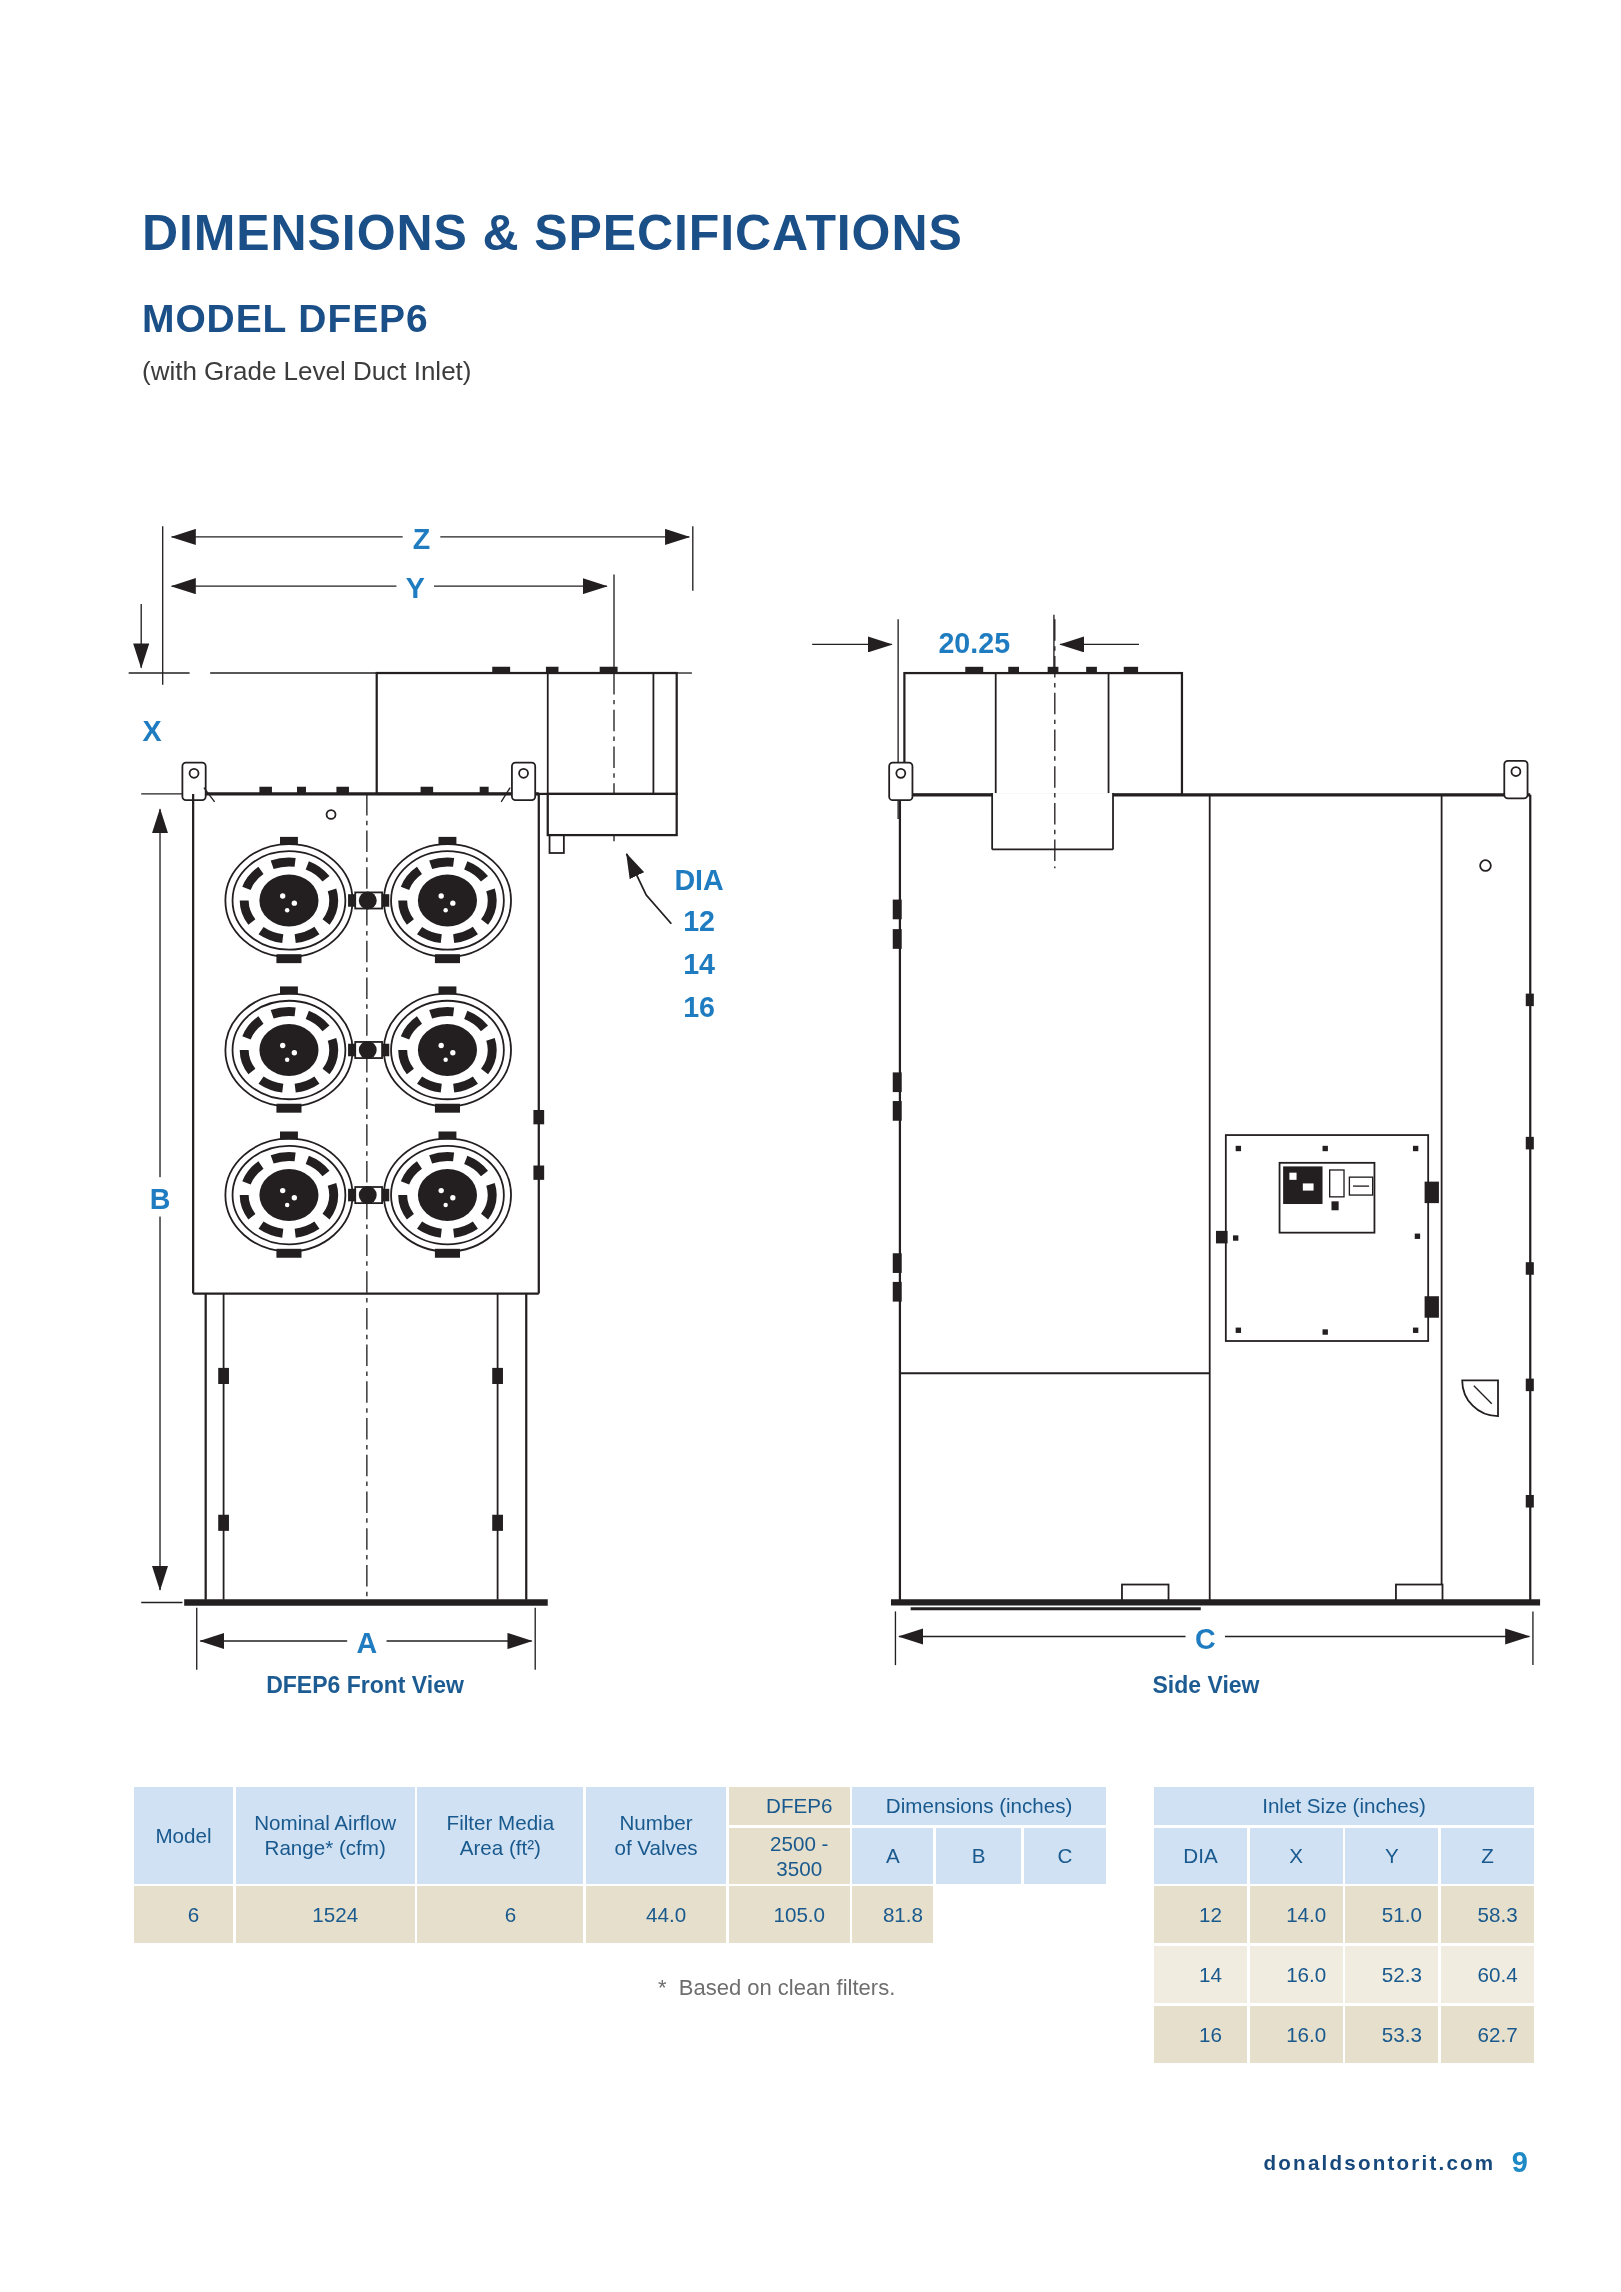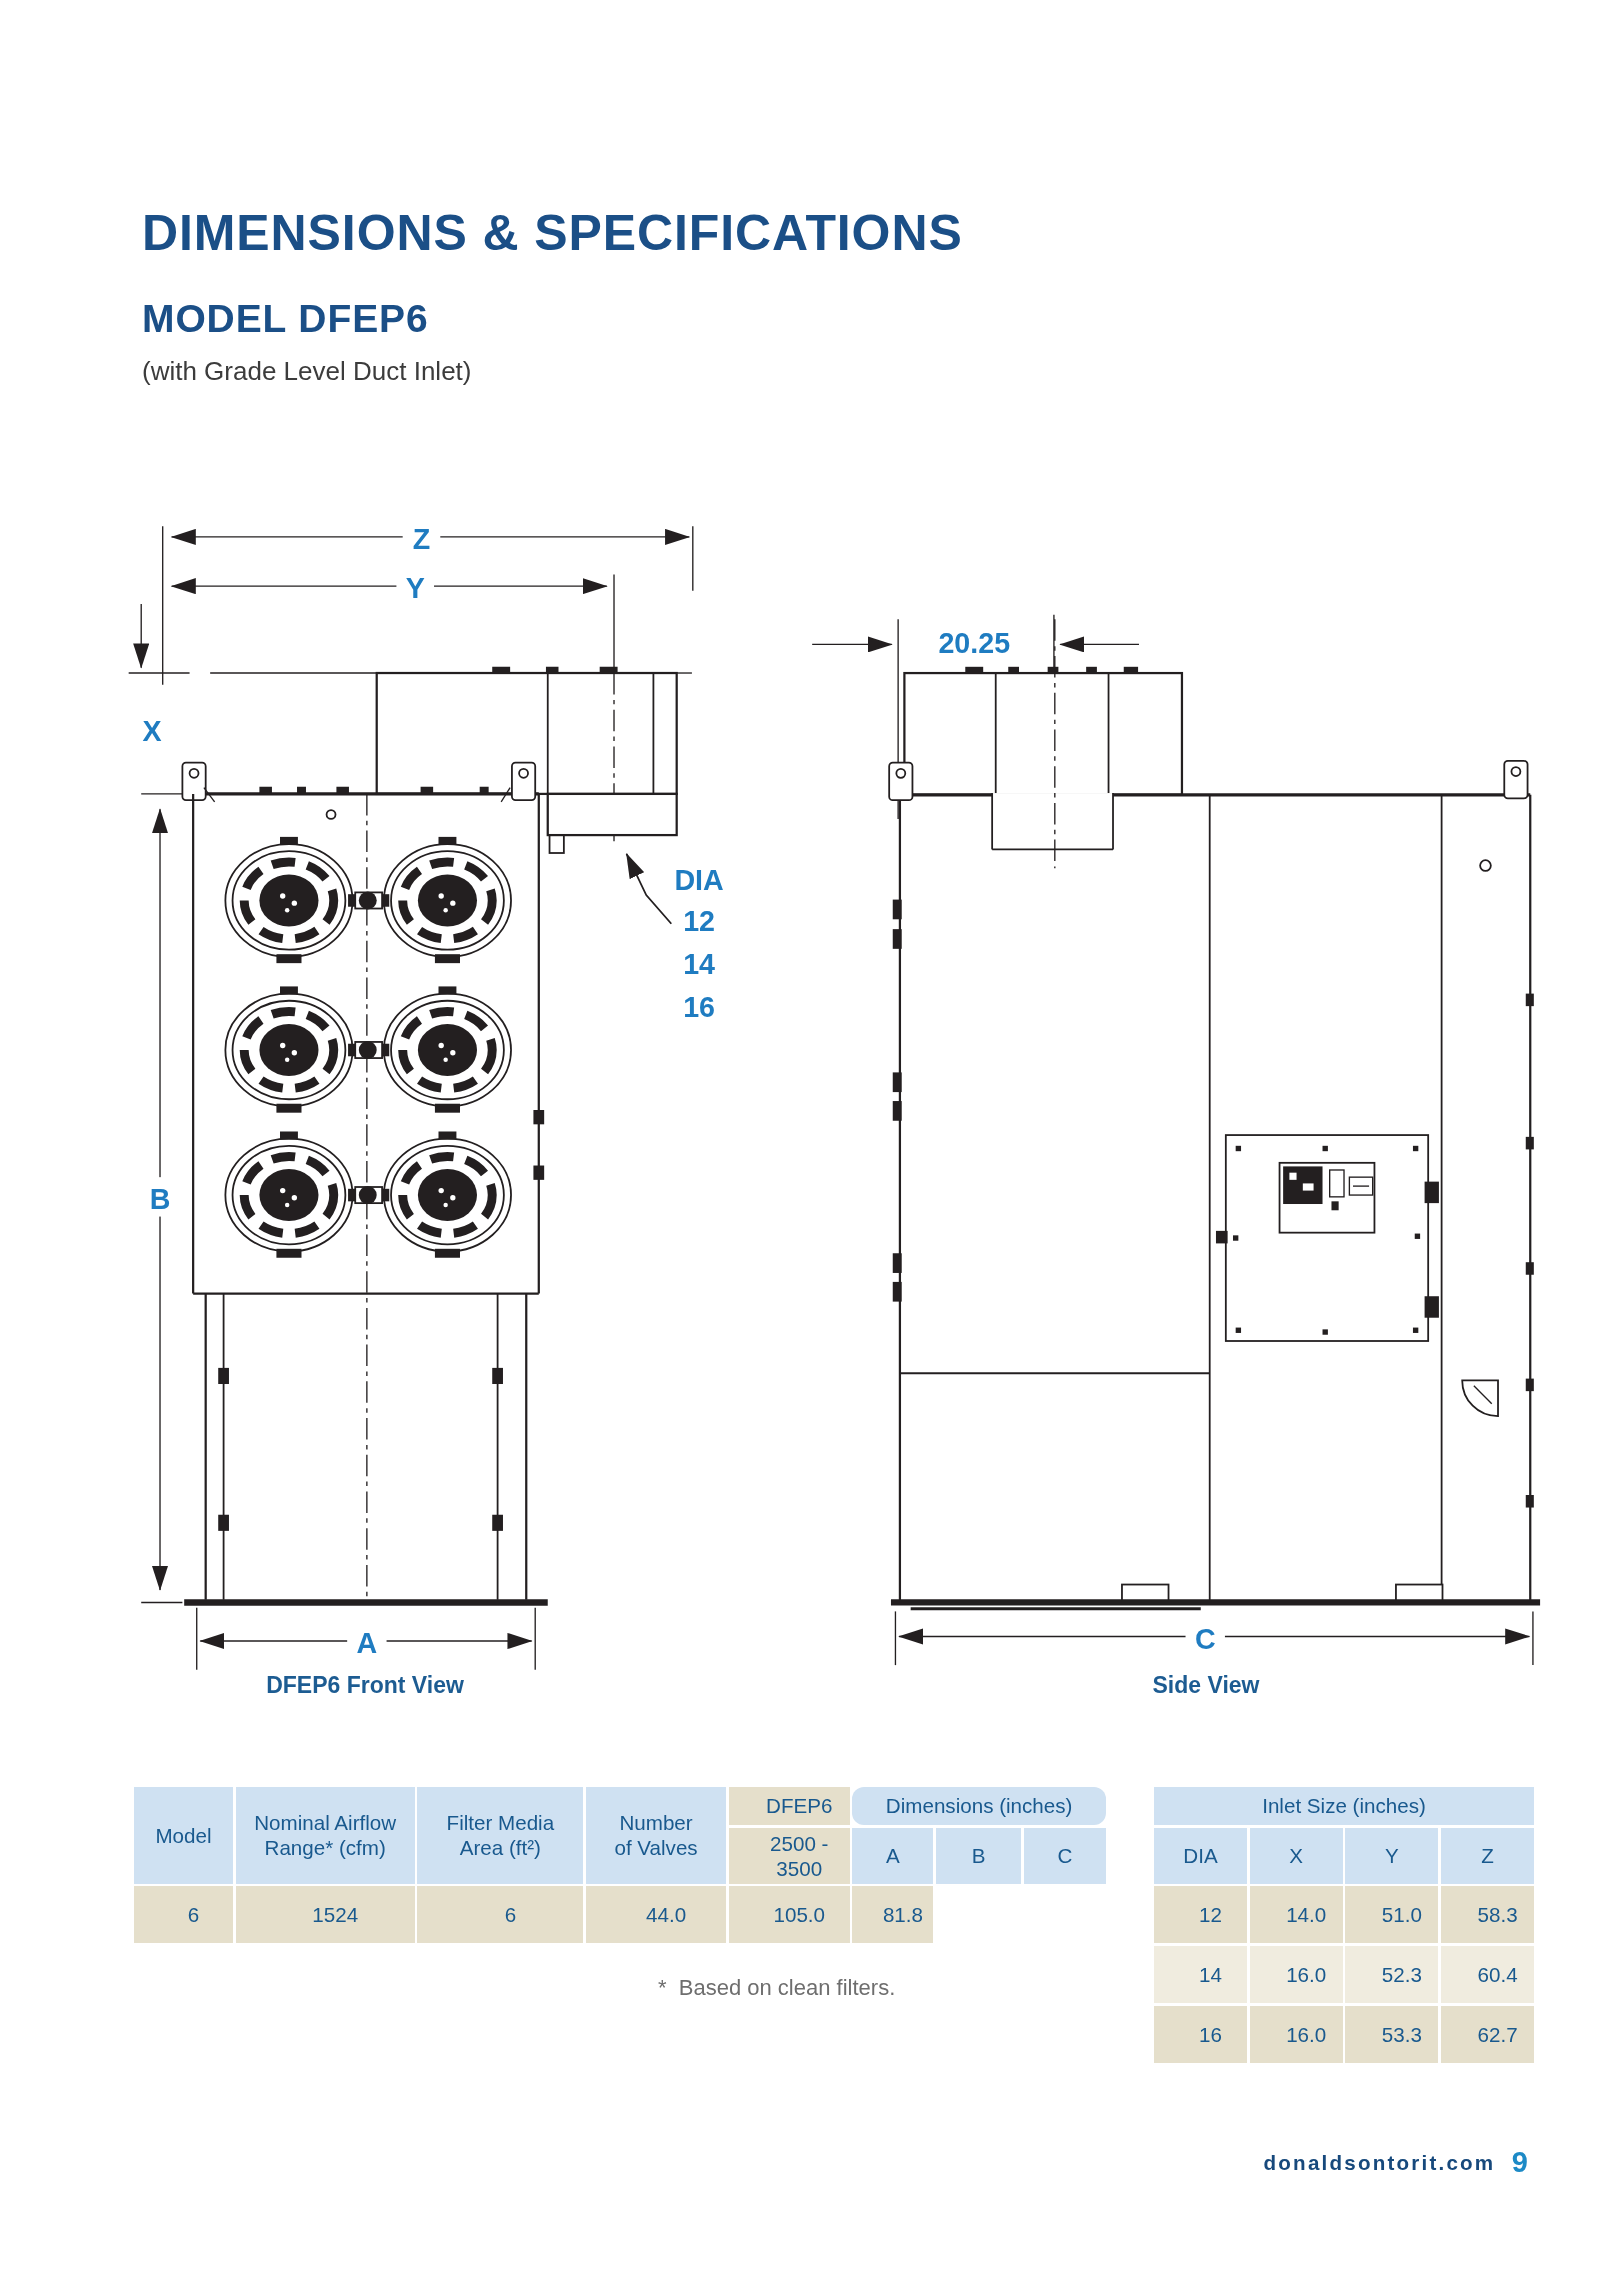--- a/index.html
+++ b/index.html
@@ -22,21 +22,21 @@
       grid-template-rows:38px 56px 57px;gap:2.7px;}
   .t2{position:absolute;left:1154px;top:1787px;display:grid;
       grid-template-columns:93px 93px 93px 93px;
       grid-template-rows:38px 56px 57px 57px 57px;gap:2.7px;}
   .hcell,.dcell{display:flex;align-items:center;justify-content:center;text-align:center;
       font-size:20.6px;line-height:1.22;color:#19598e;white-space:pre-line;}
   .hcell{background:#cfe1f2;}
   .dcell{background:#e5dfcb;padding-left:20px;}
   .dcell.alt{background:#f0ecdf;}
   .span2r{grid-row:1/3;}
-  .dimsgrp{grid-column:6/9;grid-row:1;border-radius:12px;}
+  .dimsgrp{grid-column:6/9;grid-row:1;}
   .t2grp{grid-column:1/5;grid-row:1;}
   .footnote{position:absolute;top:1975px;left:658px;width:448px;text-align:left;
             font-size:22px;color:#6e6e6e;white-space:pre;}
   .footer{position:absolute;top:2106px;left:991px;width:537px;text-align:right;margin-top:40px;}
   .footer .site{font-size:20.6px;font-weight:600;letter-spacing:2.2px;color:#17497c;vertical-align:baseline;}
   .footer .pagenum{font-size:29px;font-weight:800;color:#1d8ac6;margin-left:12.5px;vertical-align:-1.8px;}
   .ln15{stroke:#231f20;stroke-width:1.5;fill:none;}
   .ln2{stroke:#231f20;stroke-width:2;fill:none;}
   .ln25{stroke:#231f20;stroke-width:2.5;fill:none;}
   .ln3{stroke:#231f20;stroke-width:3.5;fill:none;}

